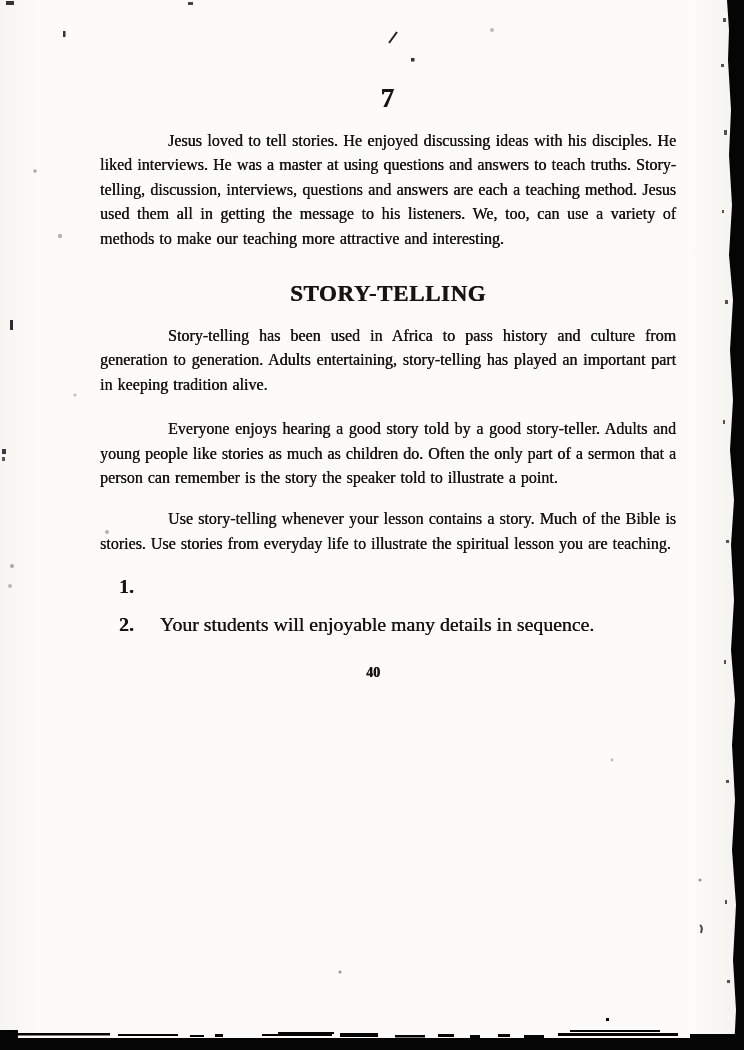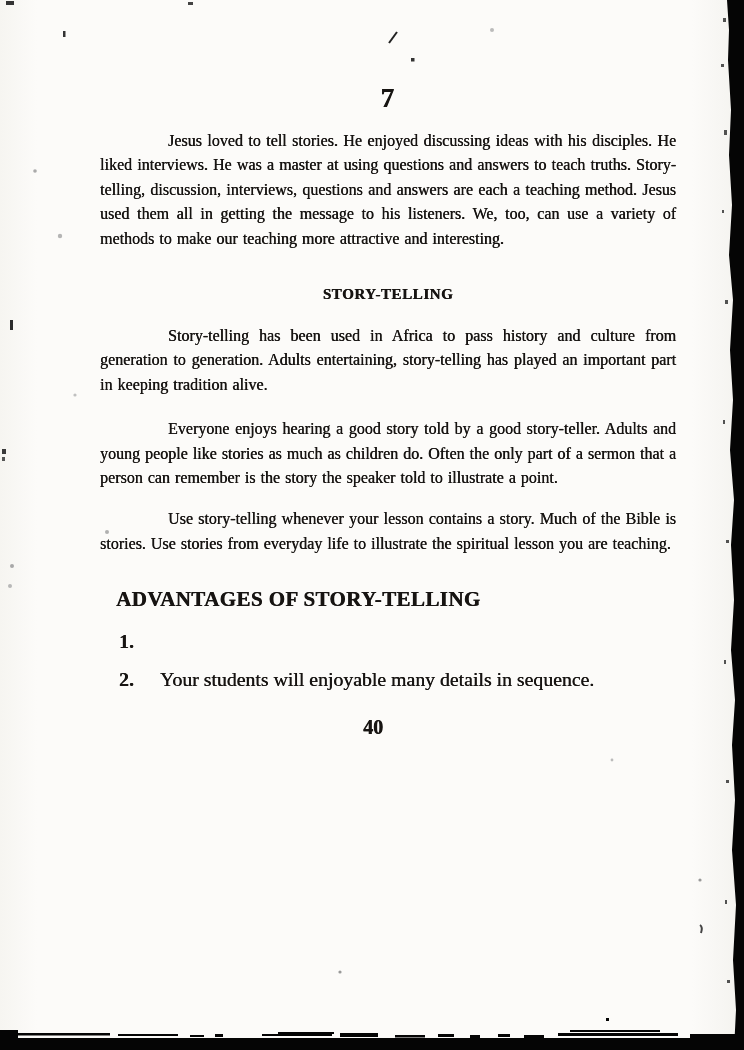--- a/index.html
+++ b/index.html
@@ -47,21 +47,21 @@
     text-indent:68px;
     word-spacing:1px;
     text-shadow:0.35px 0 0 currentColor;
   }
   p.body-para.p2{margin-top:21px;}
   p.body-para.p3{margin-top:18px;}
   p.body-para.p4{margin-top:20px;}
   p.body-para.p5{margin-top:17px;}
   .section-heading{
     margin:31px 0 0 0;
-    font-size:15px;
+    font-size:23px;
     line-height:24px;
     font-weight:bold;
     letter-spacing:0.6px;
     text-align:center;
     text-shadow:0.5px 0 0 currentColor;
   }
   .sub-heading{
     margin:31px 0 0 28px;
     font-size:21px;
     line-height:24px;
@@ -80,21 +80,21 @@
   }
   .adv-item + .adv-item{margin-top:13px;}
   .adv-num{
     flex:0 0 41px;
     font-weight:bold;
   }
   .page-number{
     margin-top:23px;
     text-align:center;
     transform:translateX(-15px);
-    font-size:20px;
+    font-size:14px;
     line-height:25px;
     font-weight:bold;
     text-shadow:0.4px 0 0 currentColor;
   }
   .artifacts{
     position:absolute;
     left:0;top:0;
     width:744px;height:1050px;
     pointer-events:none;
   }
@@ -114,21 +114,20 @@
 
 
     <h2 class="section-heading">STORY-TELLING</h2>
 
     <p class="body-para p3">Story-telling has been used in Africa to pass history and culture from generation to generation. Adults entertaining, story-telling has played an important part in keeping tradition alive.</p>
 
     <p class="body-para p4">Everyone enjoys hearing a good story told by a good story-teller. Adults and young people like stories as much as children do. Often the only part of a sermon that a person can remember is the story the speaker told to illustrate a point.</p>
 
     <p class="body-para p5">Use story-telling whenever your lesson contains a story. Much of the Bible is stories. Use stories from everyday life to illustrate the spiritual lesson you are teaching.</p>
 
-    <h3 class="sub-heading">ADVANTAGES OF STORY-TELLING</h3>
 
     <ol class="adv-list">
       <li class="adv-item">
         <span class="adv-num">1.</span>
       </li>
       <li class="adv-item">
         <span class="adv-num">2.</span>
         <span class="adv-text">Your students will enjoyable many details in sequence.</span>
       </li>
     </ol>

